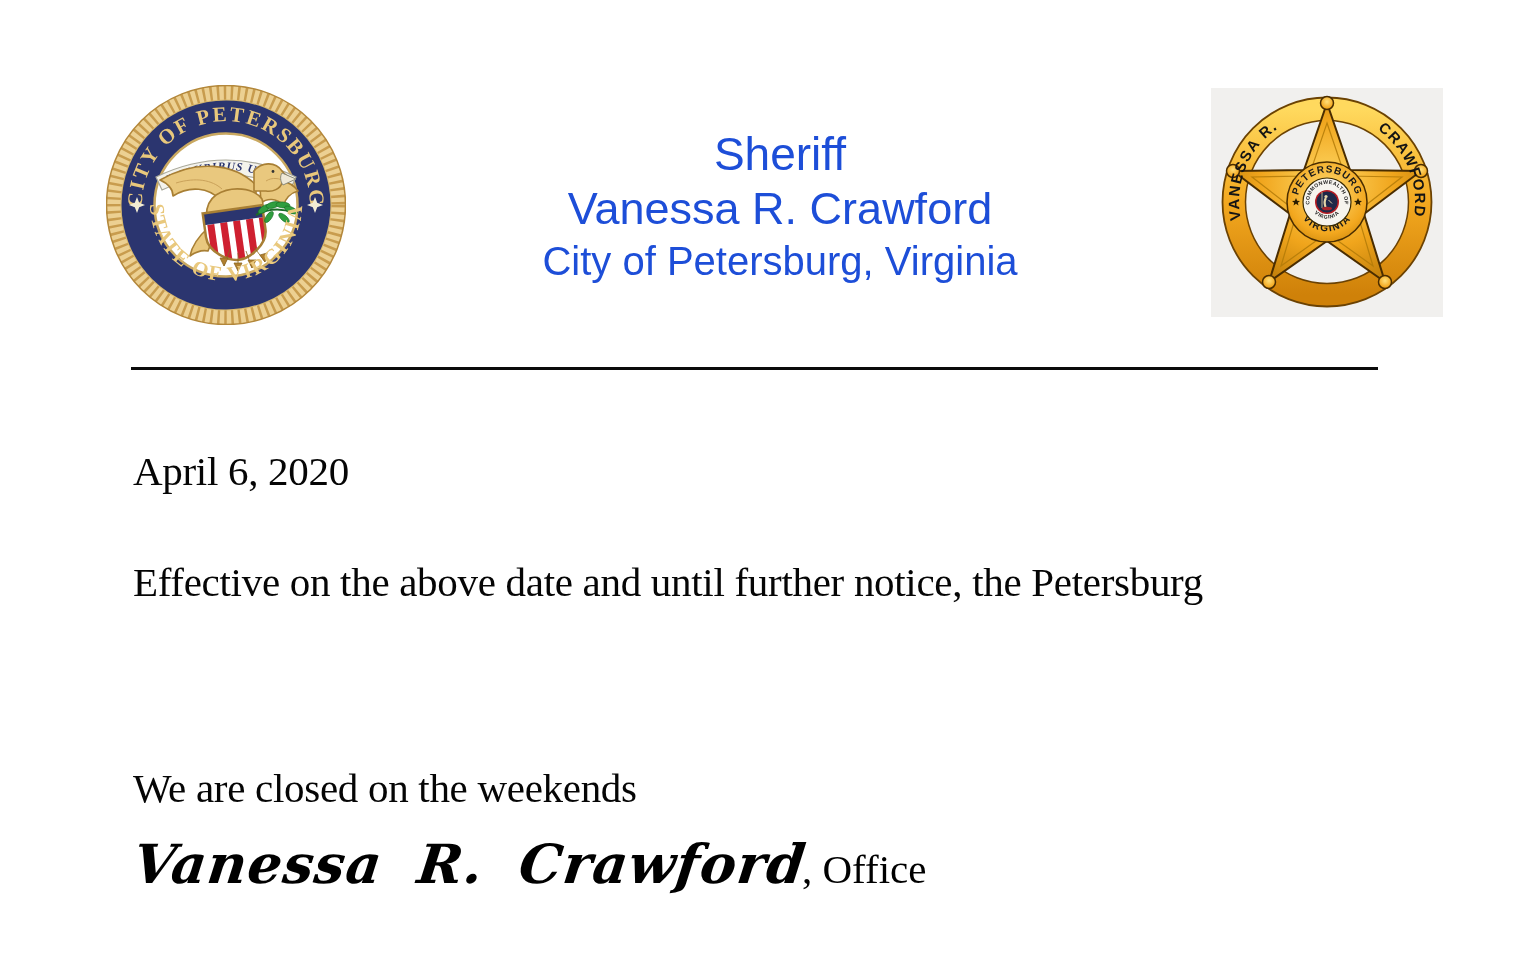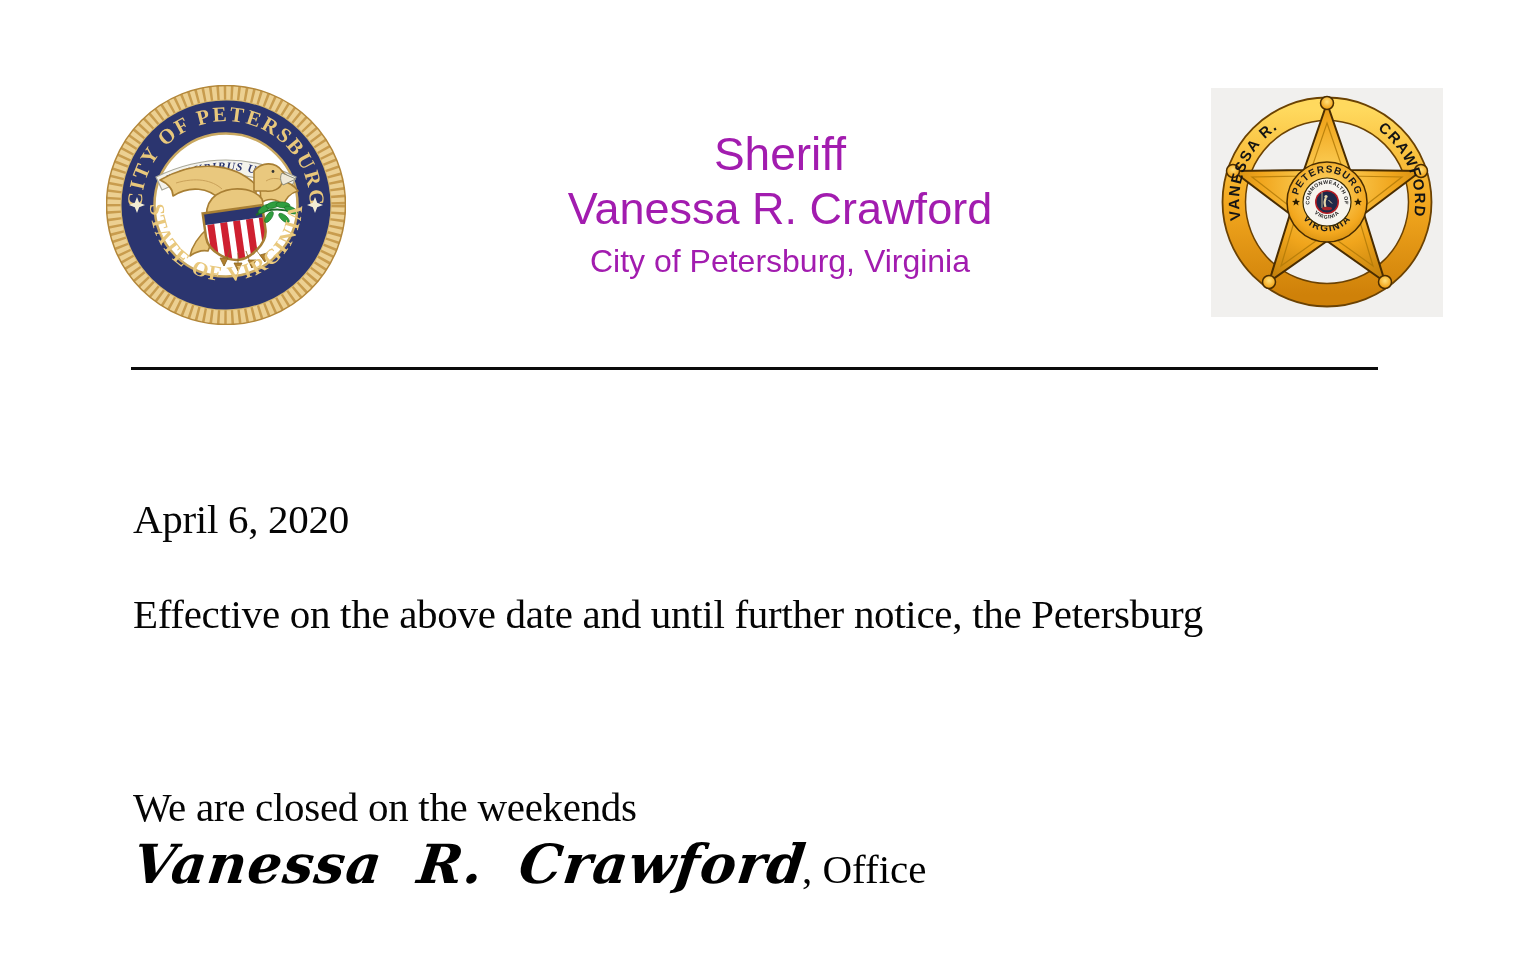--- a/index.html
+++ b/index.html
@@ -11,40 +11,40 @@
     font-family: "Liberation Serif", serif;
     color: #000;
     overflow: hidden;
   }
   
   #header-block {
     position: absolute;
     left: 362px; top: 126px; width: 836px;
     text-align: center;
     font-family: "Liberation Sans", sans-serif;
-    color: #a21caf;
+    color: #1d4ed8;
   }
   .hdr-line1 { font-size: 46px; line-height: 56px; }
   .hdr-line2 { font-size: 45px; line-height: 54px; }
-  .hdr-line3 { font-size: 32px; line-height: 50px; }
+  .hdr-line3 { font-size: 40px; line-height: 50px; }
   
   #city-seal  { position: absolute; left: 106px;  top: 85px;  width: 240px; height: 240px; }
   #sheriff-badge { position: absolute; left: 1211px; top: 88px; width: 232px; height: 229px; }
   
   #divider {
     position: absolute; left: 131px; top: 367px;
     width: 1247px; height: 3px; background: #0b0b0b;
   }
   
   .bodytext { position: absolute; left: 133px; white-space: nowrap;
               font-family: "Liberation Serif", serif; font-size: 41px;
-              letter-spacing: -0.3px; color: #050505; margin-top: 48px; }
+              letter-spacing: -0.3px; color: #050505; }
   #date-line    { top: 447px; }
-  #para-block   { top: 542px; line-height: 48px; }
-  #closing-line { top: 735px; }
+  #para-block   { top: 558px; line-height: 48px; }
+  #closing-line { top: 764px; }
   
   #signature-block {
     position: absolute; left: 130px; top: 832px; white-space: nowrap;
   }
   #signature-script {
     display: inline-block;
     font-family: "DejaVu Serif", serif;
     font-style: italic; font-weight: bold;
     font-size: 54px; letter-spacing: 1px; word-spacing: 16px;
     transform: skewX(-7deg);

